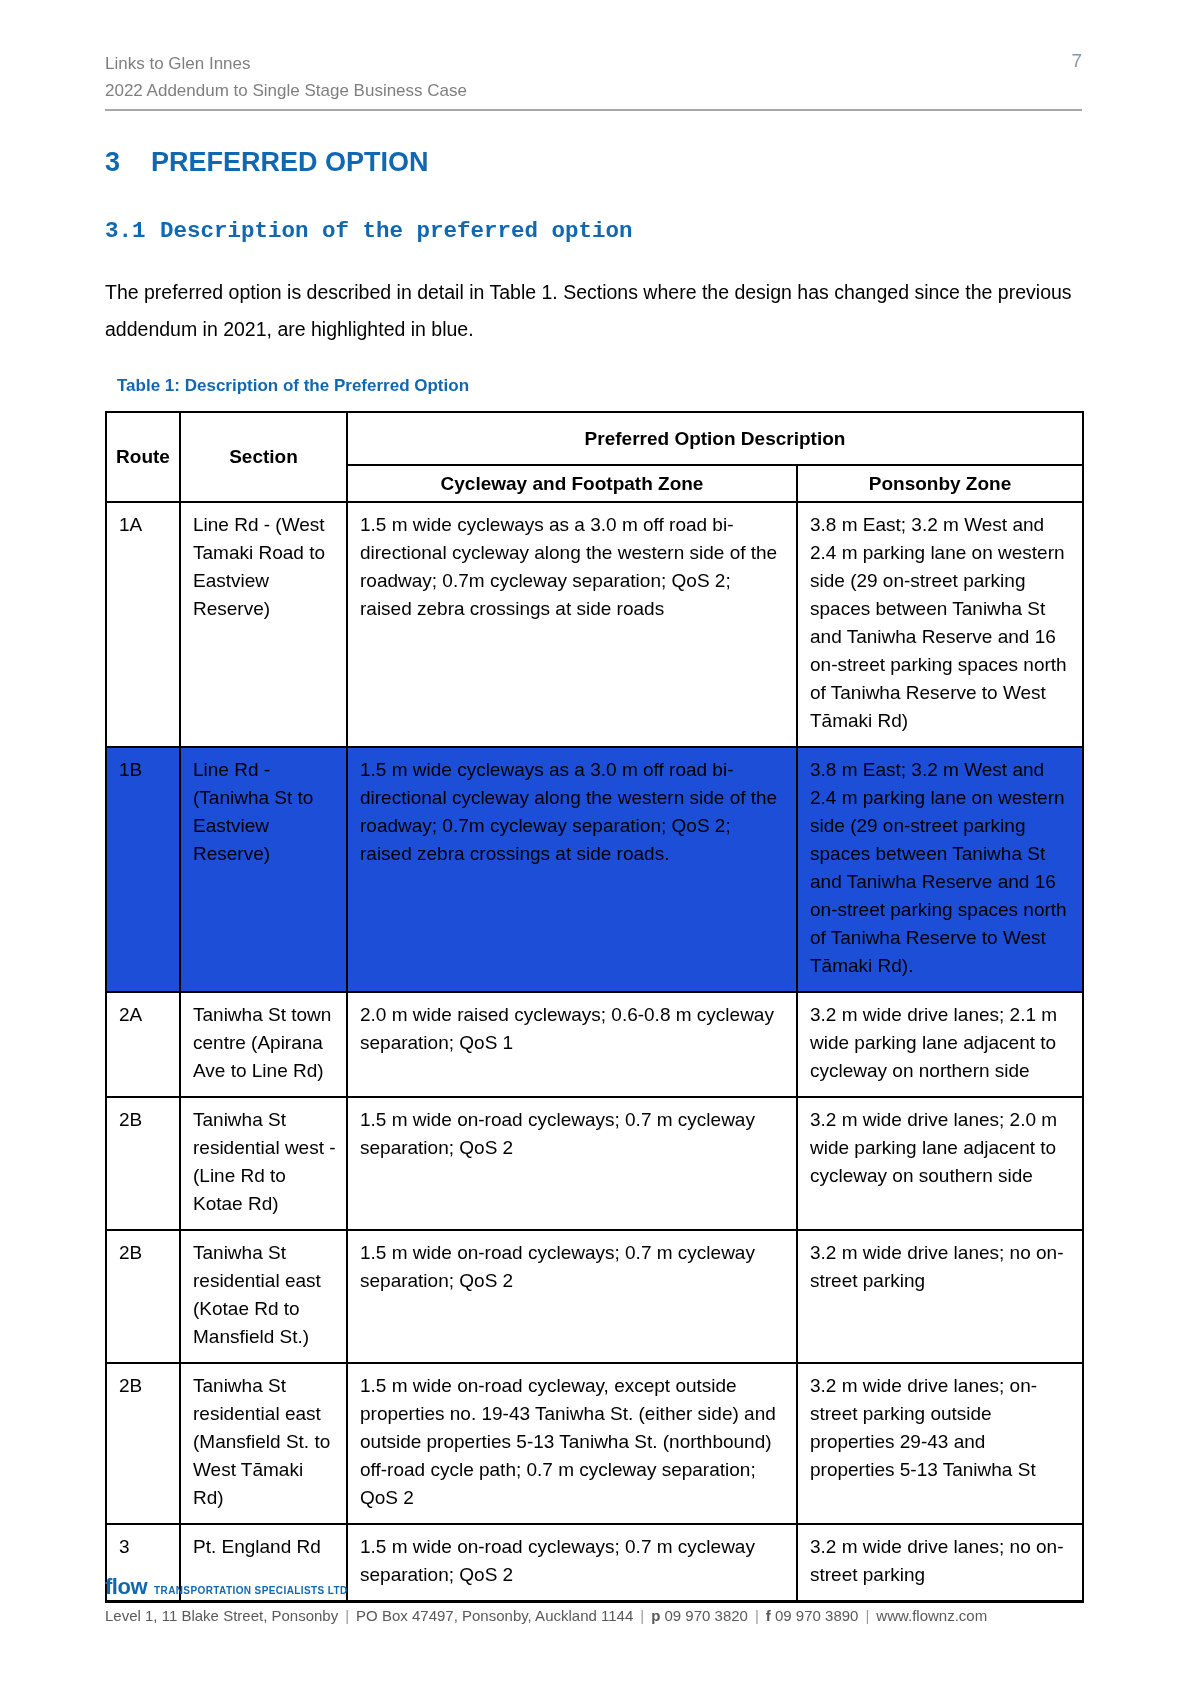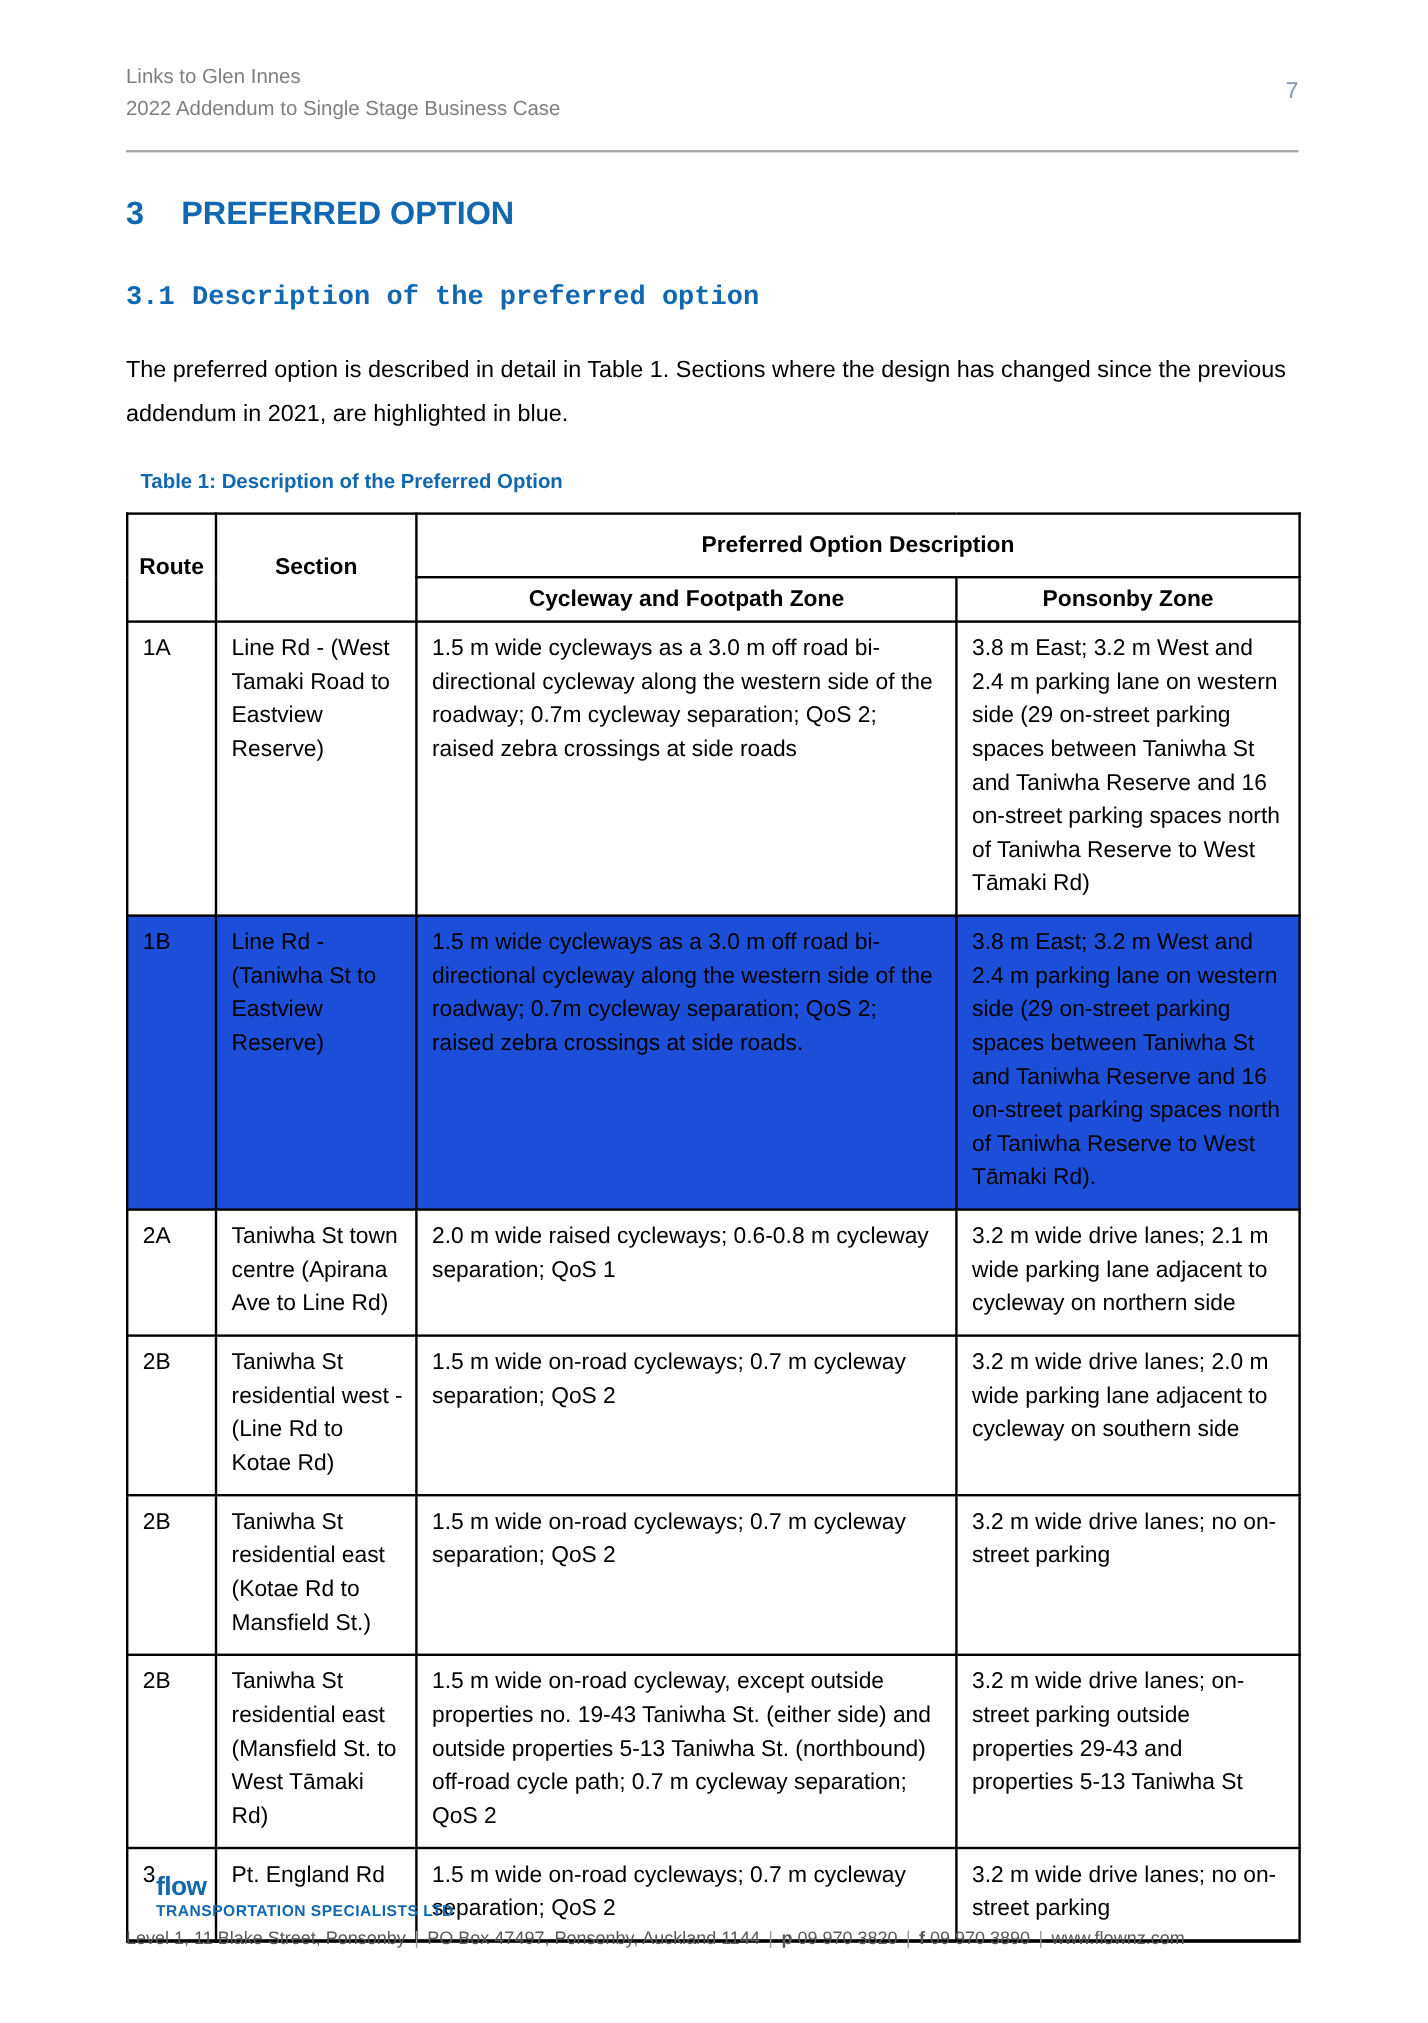--- a/index.html
+++ b/index.html
@@ -10,23 +10,23 @@
     margin:0 auto;
     background:#ffffff;
     font-family:"Liberation Sans", sans-serif;
     color:#000;
     overflow:hidden;
   }
   .content { padding:50px 108px 0 105px; }
 
   
   .doc-header {
-    display:flex; justify-content:space-between; align-items:center;
+    display:flex; justify-content:space-between; align-items:flex-start;
     border-bottom:2px solid #a8a8a8;
-    padding-bottom:21px;
+    padding-bottom:5px;
   }
   .doc-header .titles { color:#7f7f7f; font-size:17px; line-height:1.6; }
   .doc-header .pagenum { color:#8496b0; font-size:19px; padding-bottom:1px; }
 
   
   .h1 { display:flex; margin-top:36px; color:#1168b0; font-weight:bold; font-size:27px; }
   .h1 .h-num { width:46px; flex:none; }
   .h2 { display:flex; margin-top:40px; color:#1168b0; font-weight:bold; font-size:22.5px;font-family:Liberation Mono, monospace; }
   .h2 .h-num { width:55px; flex:none; }
 
@@ -51,23 +51,23 @@
   table.opt thead tr.sub-row th { height:37px; }
   table.opt tbody td {
     font-size:19px; line-height:28px;
     vertical-align:top; text-align:left;
     padding:8px 10px 11px 12px;
   }
   tr.row-highlight td { background:#1d4ed8; }
 
   
   .footer { position:absolute; left:105px; right:108px; bottom:62px; }
-  .logo-line { display:flex; align-items:baseline;flex-direction:column; }
+  .logo-line { display:flex; align-items:baseline; }
   .logo-line .logo { color:#1168b0; font-weight:bold; font-size:22px; letter-spacing:-0.5px; }
-  .logo-line .company { color:#1168b0; font-weight:bold; font-size:13px; letter-spacing:0.4px; margin-left:25px; }
+  .logo-line .company { color:#1168b0; font-weight:bold; font-size:10px; letter-spacing:0.4px; margin-left:7px; }
   .address-line { margin-top:7px; color:#595959; font-size:15px; }
   .address-line .sep { color:#9a9a9a; padding:0 7px; }
   .address-line .lbl { font-weight:bold; }
 </style>
 </head>
 <body>
 
 <div class="page">
   <div class="content">
 

